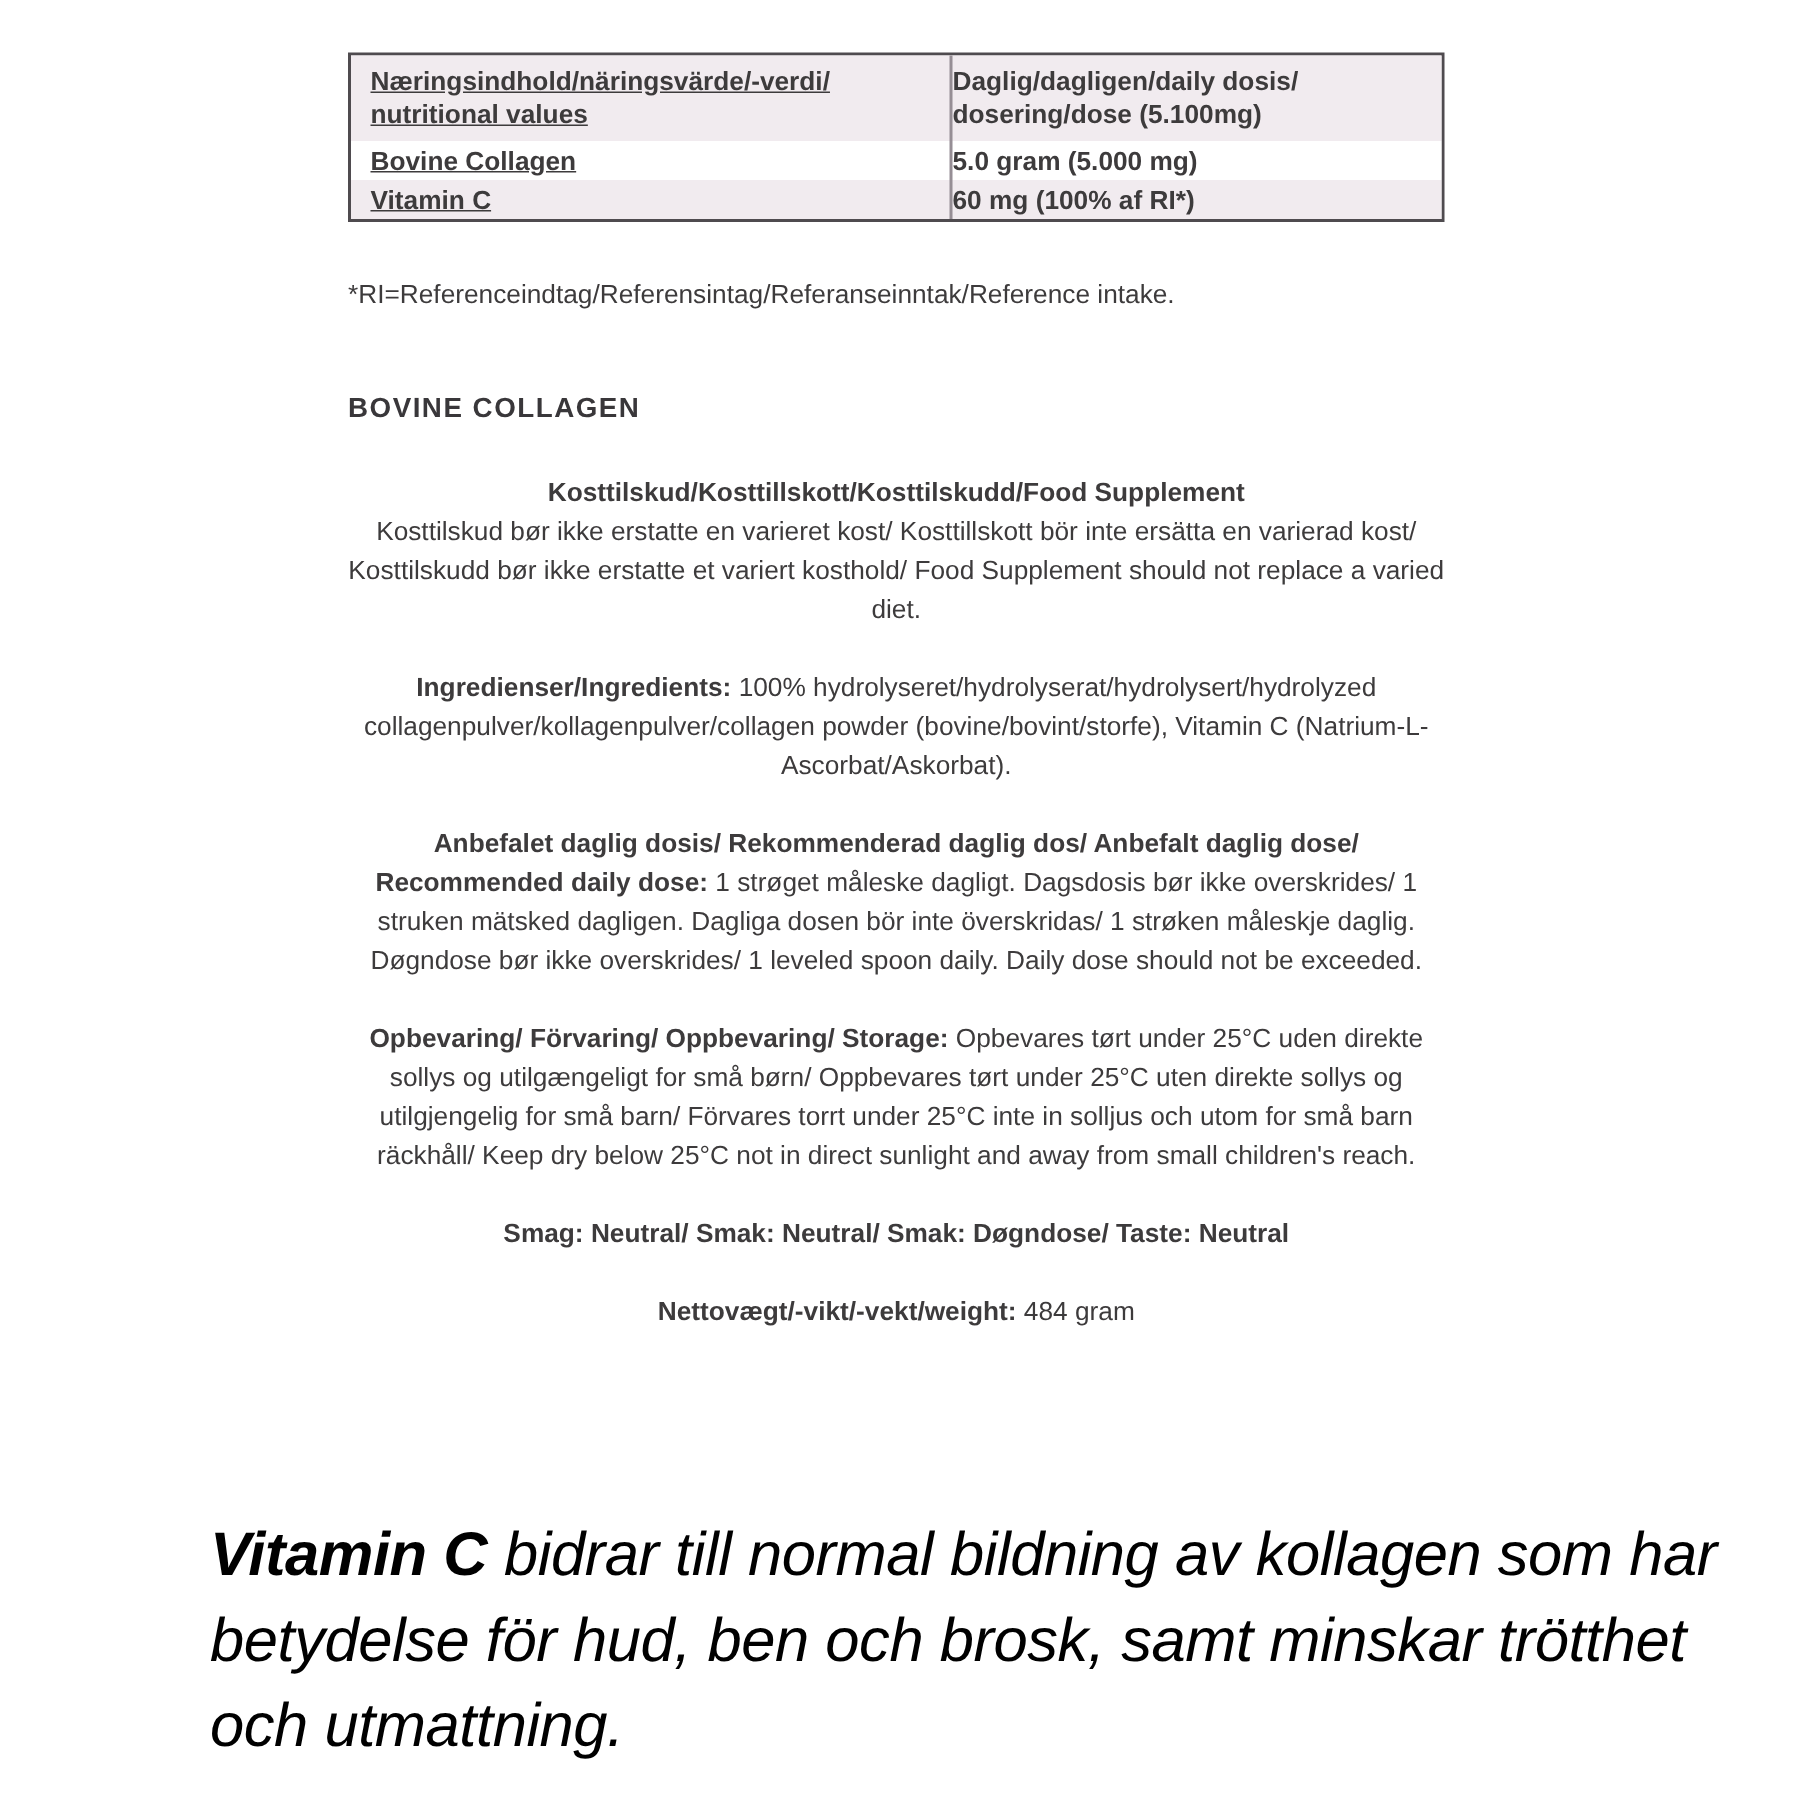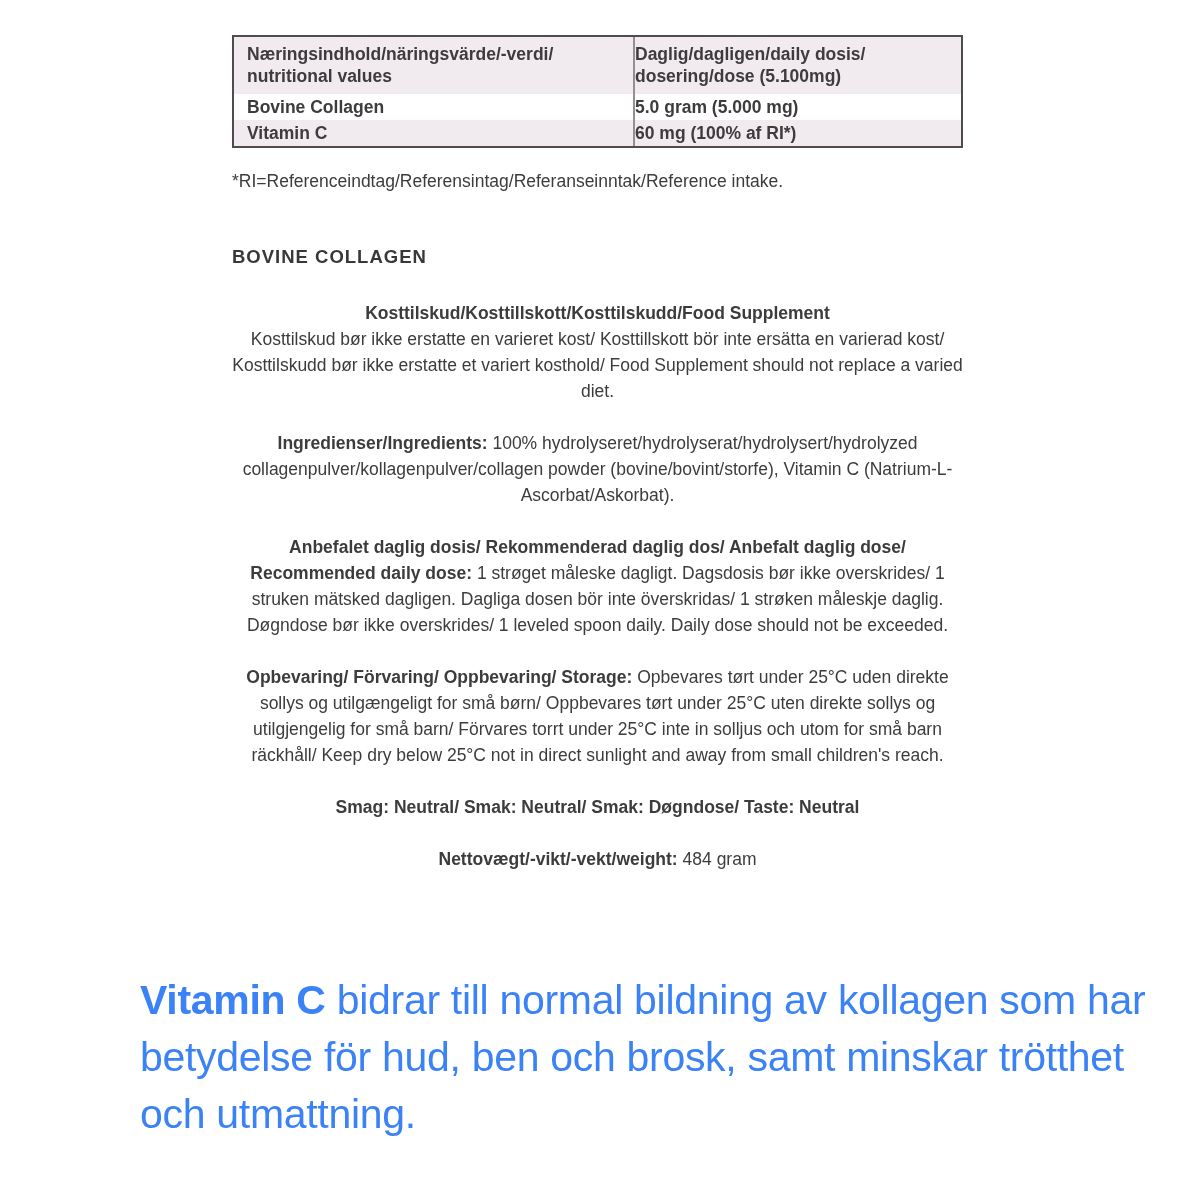--- a/index.html
+++ b/index.html
@@ -24,60 +24,62 @@
 
   .nutri-table {
     border: 2px solid #4f4b4f;
     width: 100%;
   }
   .t-row { display: flex; }
   .t-cell-l {
     width: 399px;
     padding-left: 13px;
     flex: none;
+    text-decoration: underline;
   }
   .t-cell-r {
     flex: 1;
     border-left: 2px solid #968e95;
   }
   .t-head {
     background: #f1ebef;
     font-weight: bold;
     line-height: 22px;
     padding-top: 6px; padding-bottom: 7px;
   }
   .t-head .t-cell-l, .t-head .t-cell-r { padding-top: 6px; padding-bottom: 7px; }
   .t-head.t-row { padding: 0; }
   .t-data { font-weight: bold; height: 26px; line-height: 26px; }
   .t-white { background: #ffffff; }
   .t-pink  { background: #f1ebef; }
 
-  .ri-note { margin-top: 20px; }
+  .ri-note { margin-top: 35px; }
 
   .product-heading {
     margin-top: 50px;
     font-weight: bold;
     font-size: 18.5px;
     letter-spacing: 1px;
     color: #39373a;
   }
 
   .sec { margin-top: 26px; text-align: center; }
   .sec-first { margin-top: 30px; }
   .b { font-weight: bold; }
 
   
   .claim {
     position: absolute;
-    left: 140px; top: 972px;
+    left: 140px; top: 1008px;
     width: 1015px;
     font-size: 41px;
     line-height: 57px;
-    color: #3b82f6;
+    color: #000000;
     letter-spacing: -0.3px;
+    font-style: italic;
   }
   .claim .b { font-weight: bold; }
 </style>
 </head>
 <body>
 
 <div class="label-block">
 
   <div class="nutri-table">
     <div class="t-row t-head">

